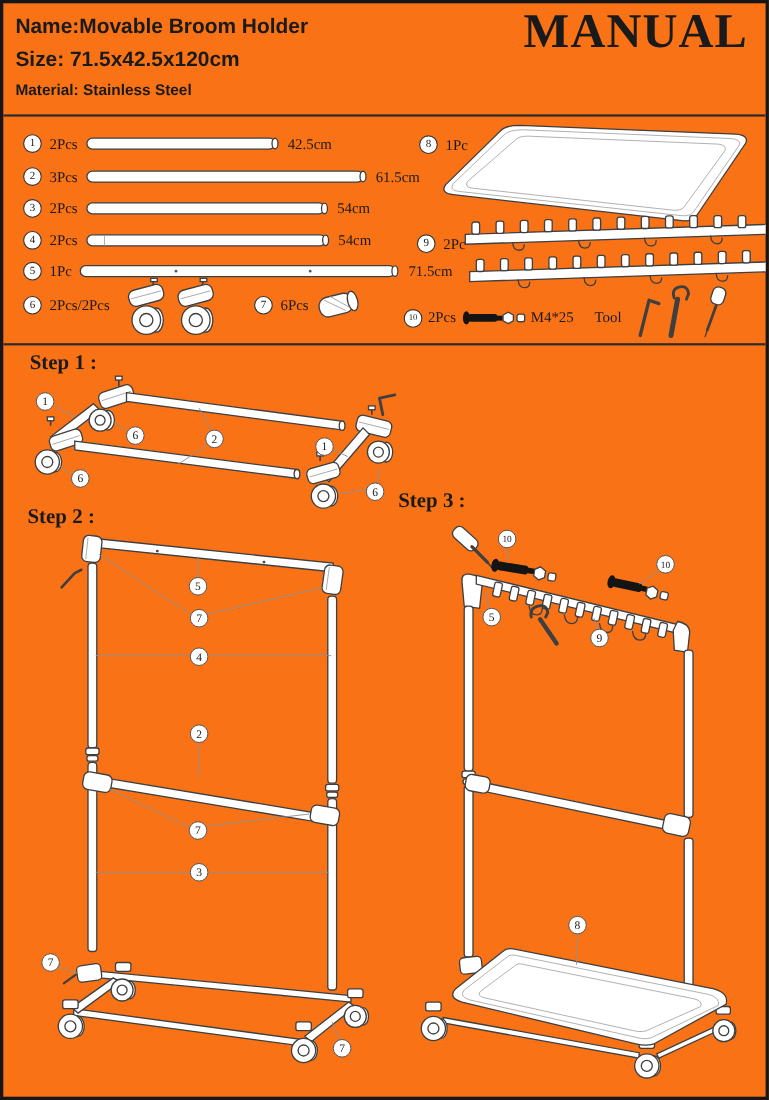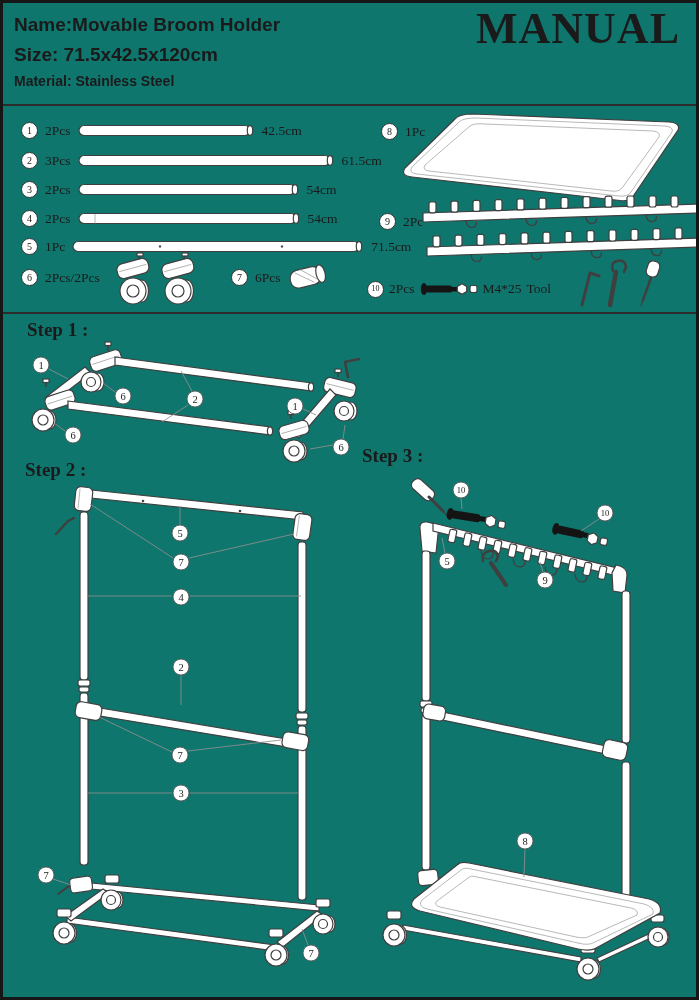--- a/index.html
+++ b/index.html
@@ -1,17 +1,17 @@
 <!DOCTYPE html>
 <html><head>
 <meta charset="utf-8">
 <style>
   html,body{margin:0;padding:0;background:#fff;}
   .page{position:relative;width:699px;height:1000px;box-sizing:border-box;
-        border:3px solid #161616;background:#0f766e;overflow:hidden;
+        border:3px solid #161616;background:#f97316;overflow:hidden;
         font-family:"Liberation Serif",serif;color:#1a1a1a;}
   .hdr{position:absolute;font-family:"Liberation Sans",sans-serif;font-weight:bold;white-space:nowrap;}
   .hdr-name{left:11px;top:11px;font-size:19px;}
   .hdr-size{left:11px;top:41px;font-size:19px;}
   .hdr-mat{left:11px;top:70px;font-size:14px;}
   .hdr-manual{right:16px;top:0px;font-size:44px;letter-spacing:1px;font-family:Liberation Serif, serif;}
   .rule{position:absolute;left:0;right:0;height:0;border-top:2px solid #2b2b2b;}
   .part-row{position:absolute;display:flex;align-items:center;gap:7px;font-size:13.5px;white-space:nowrap;}
   .cnum{display:inline-flex;width:15px;height:15px;border:1px solid #333;border-radius:50%;
         align-items:center;justify-content:center;font-size:10px;line-height:1;flex:none;background:#fff;}
@@ -193,21 +193,21 @@
     <span class="cnum small">10</span>
     <span>2Pcs</span>
     <svg width="58" height="20">
       <ellipse class="dark" cx="4" cy="10" rx="3.2" ry="6"></ellipse>
       <rect class="dark" x="6" y="6.5" width="26" height="7" rx="2"></rect>
       <rect class="dark" x="31" y="8" width="6" height="4.5"></rect>
       <polygon class="ink" points="42,4.8 46.7,7.4 46.7,12.6 42,15.2 37.3,12.6 37.3,7.4"></polygon>
       <rect class="ink" x="50" y="6.5" width="7" height="7" rx="2"></rect>
     </svg>
     <span>M4*25</span>
-    <span style="">Tool</span>
+    <span style="margin-left:14px">Tool</span>
   </div>
   <svg class="abs" style="left:566px;top:256px" width="110" height="50">
     <g>
       <path class="tool" stroke-width="3" d="M13,46 L21,14 L30,17"></path>
     </g>
     <g>
       <path class="tool" stroke-width="2.6" d="M44,12 q-3,-8 4,-10 q8,-2 9,6 l-2,5"></path>
       <line class="tool" stroke-width="4.5" x1="47" y1="13" x2="41" y2="46"></line>
     </g>
     <g>

